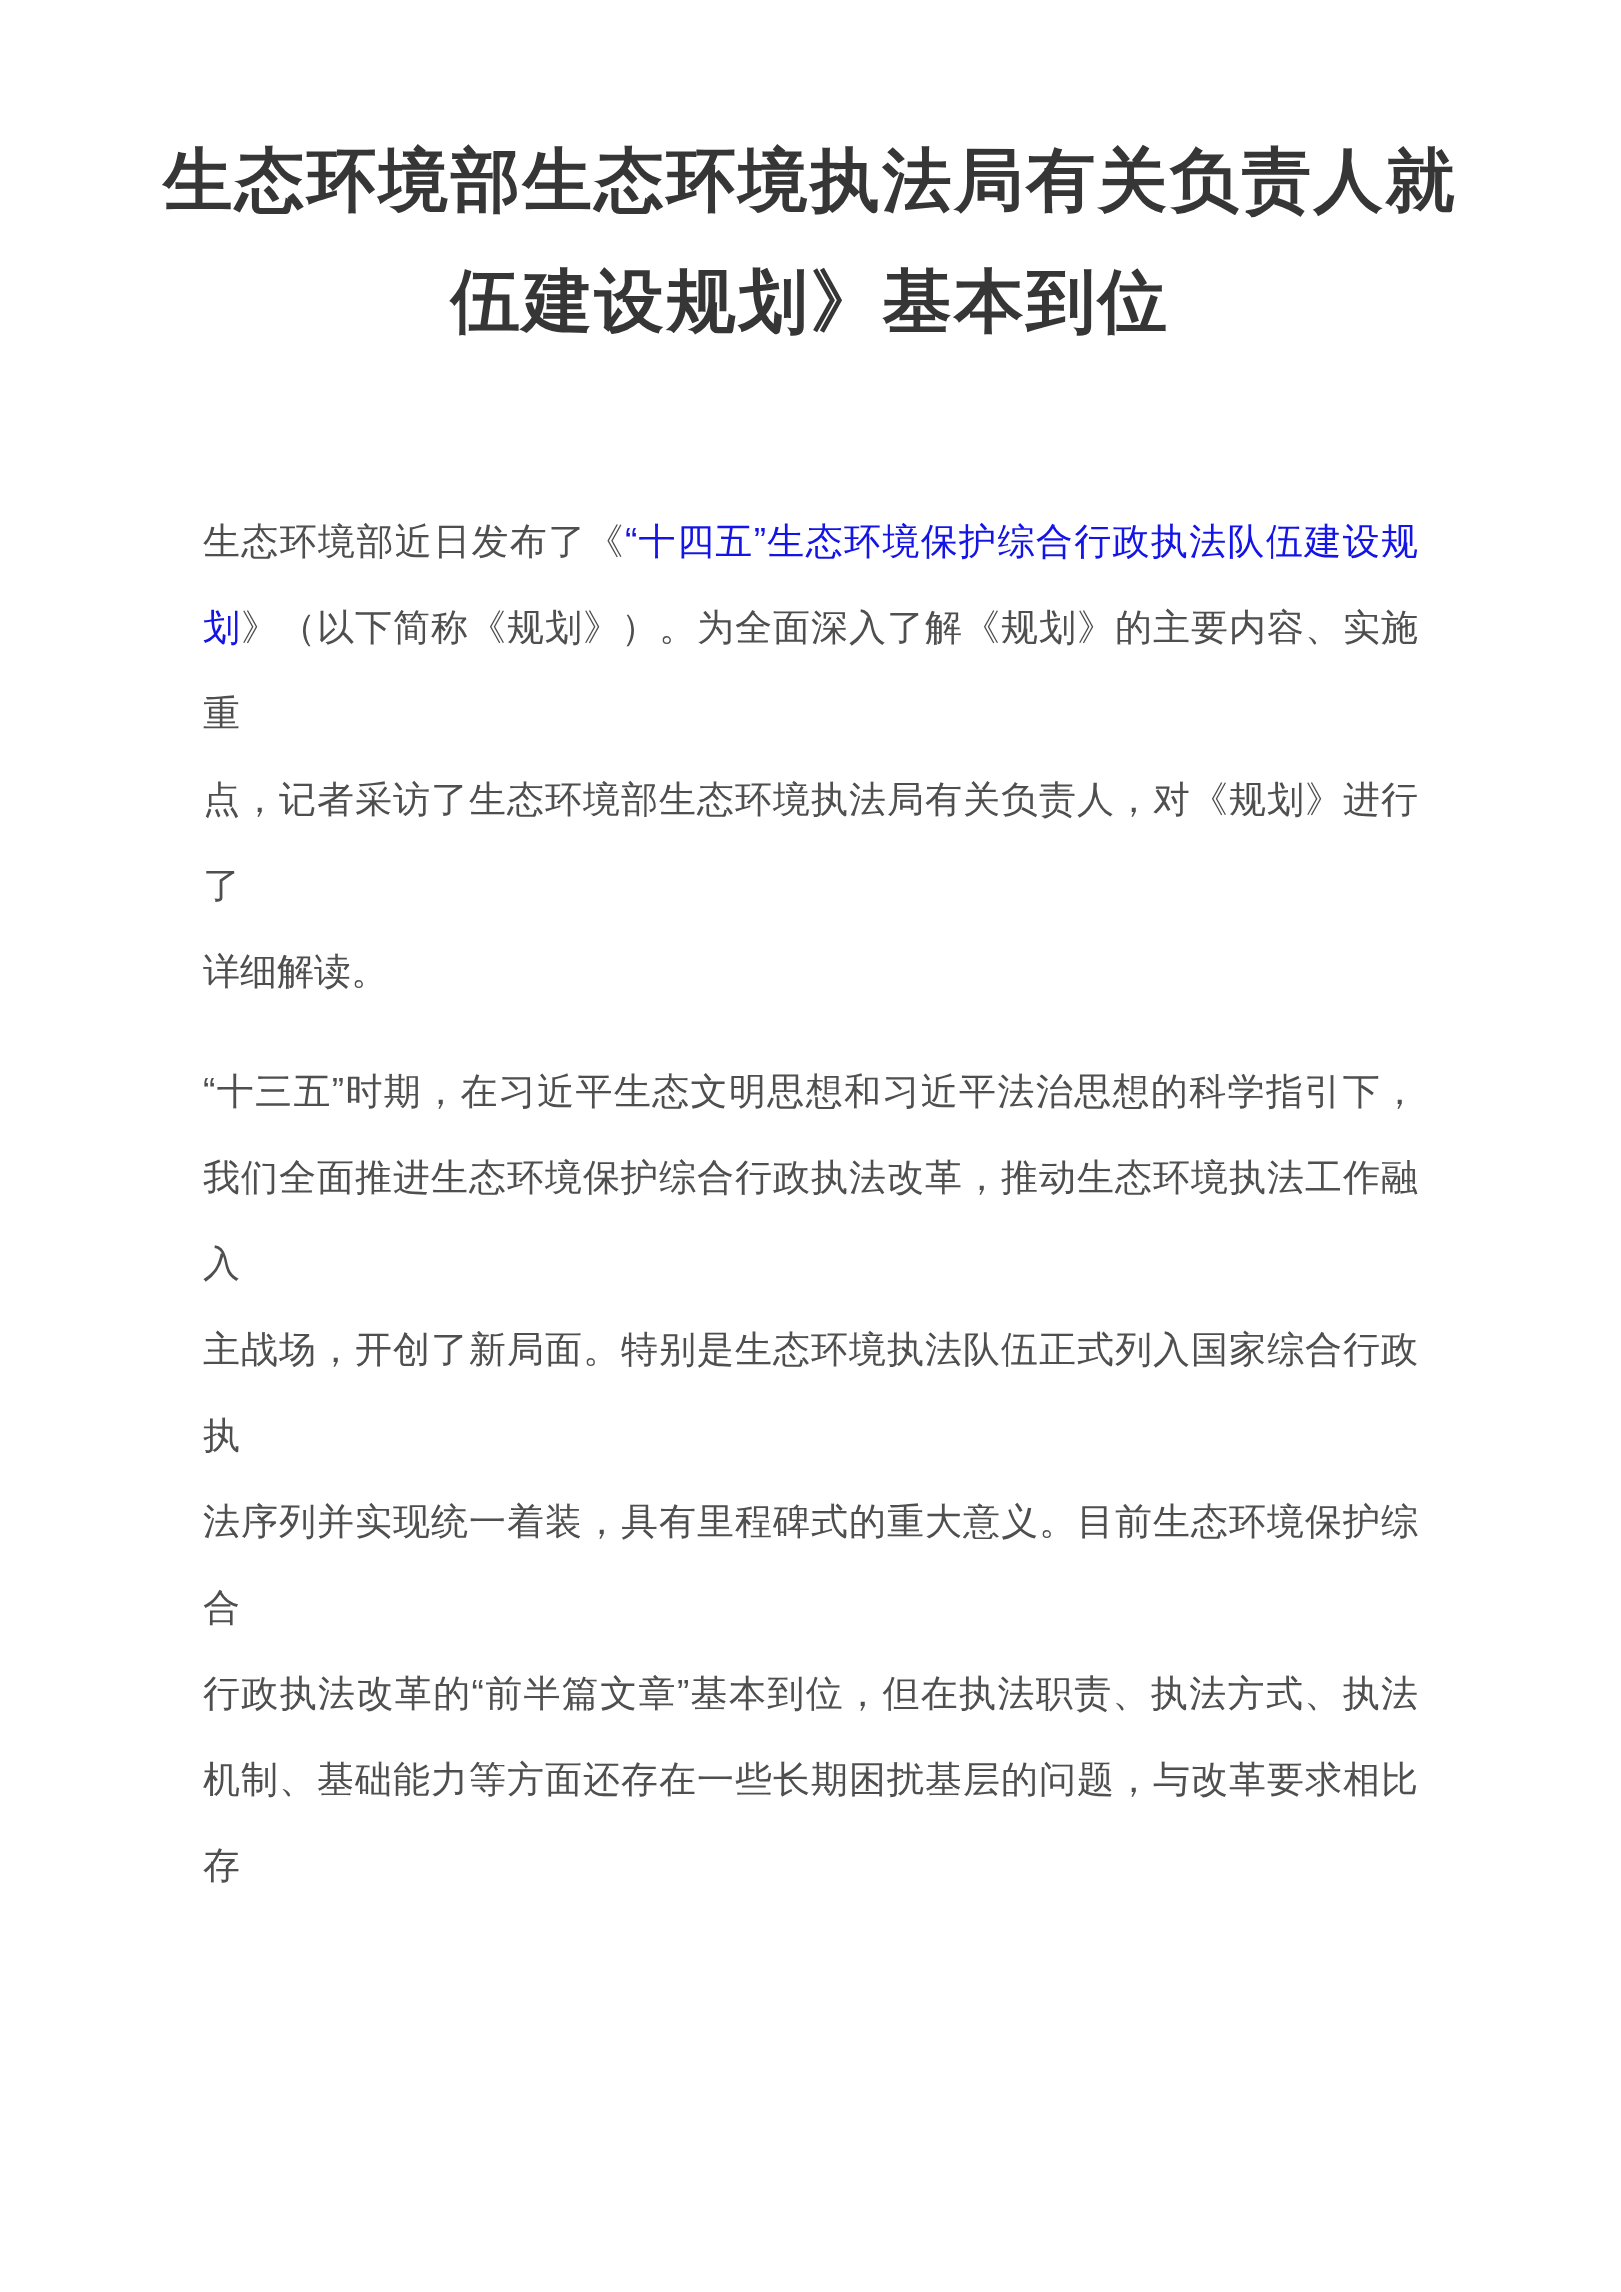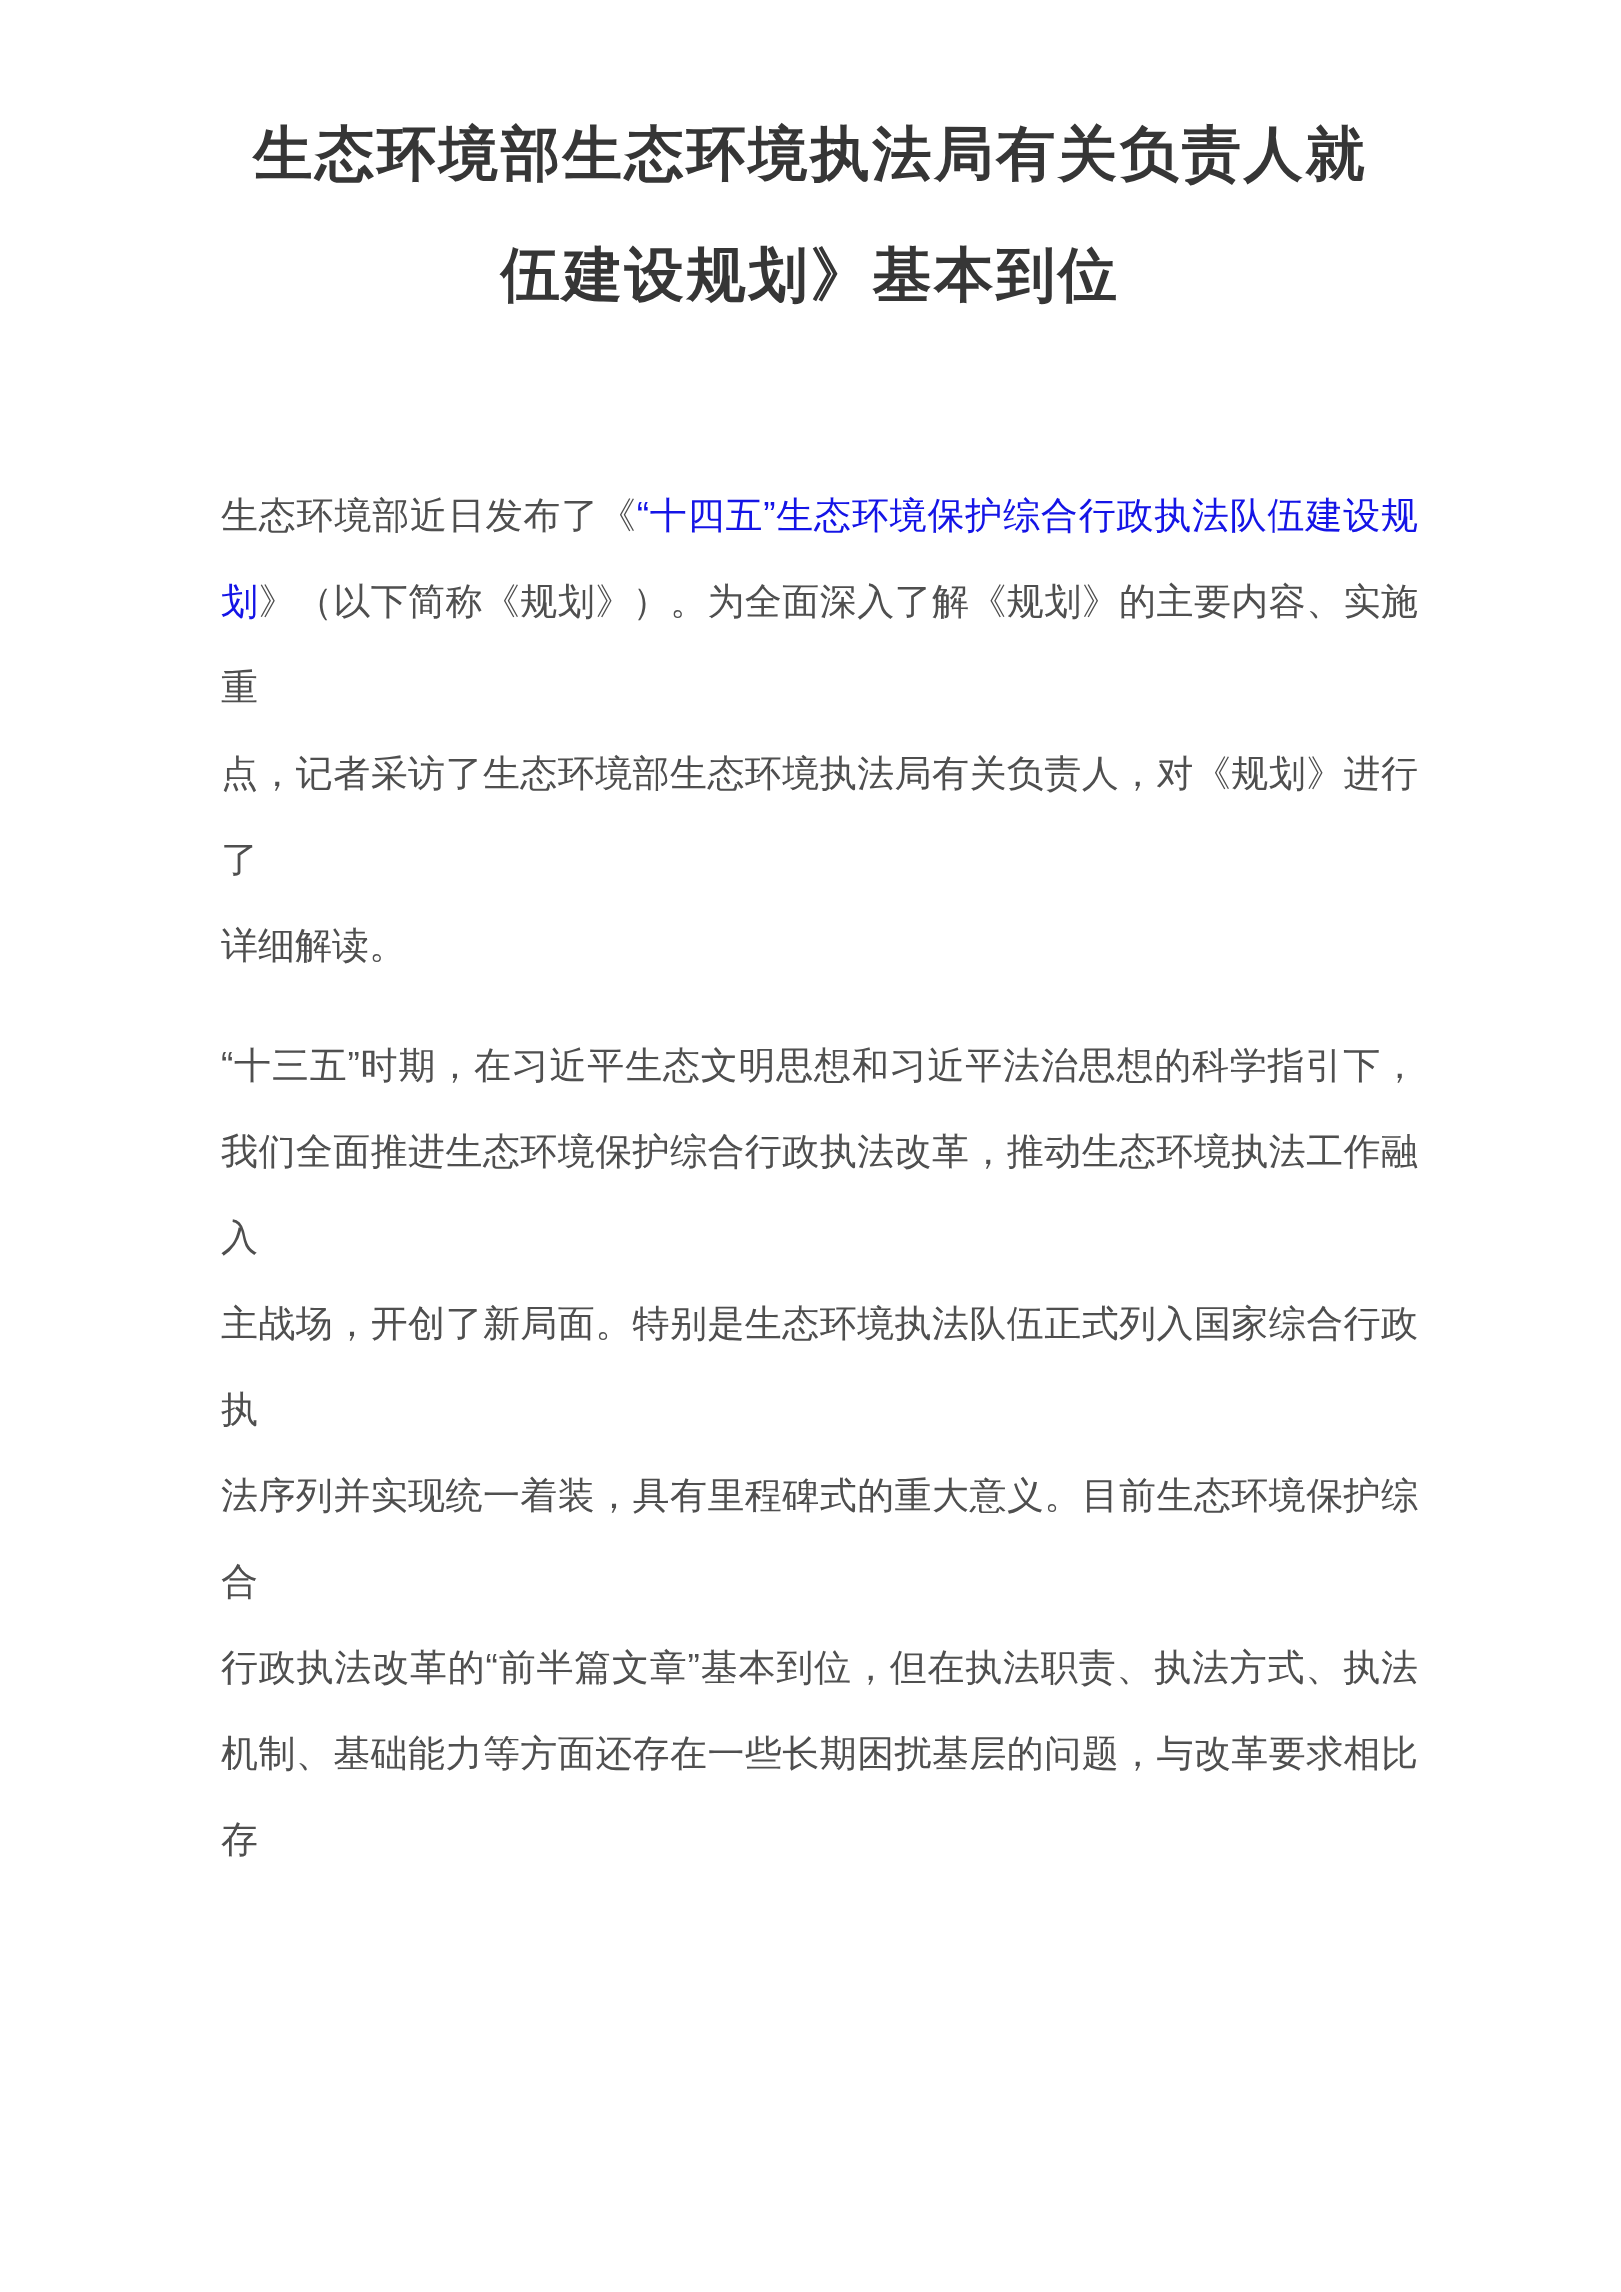--- a/index.html
+++ b/index.html
@@ -6,39 +6,39 @@
   body { background:#e8e8e8; }
   .page {
     position:relative;
     width:1621px; height:2293px;
     margin:0 auto;
     background:var(--page-bg,#ffffff);
     font-family:"Liberation Sans","DejaVu Sans",sans-serif;
     overflow:hidden;
   }
   .doc-title {
-    padding-top:94px;
+    padding-top:120px;
     text-align:center;
     font-weight:bold;
     color:var(--title-color,#363636);
-    font-size:59px;
+    font-size:69px;
     line-height:121px;
     letter-spacing:2.9px;
   }
   .doc-body {
     width:1215px;
     margin:137px auto 0 auto;
     font-size:37px;
     line-height:86px;
     color:var(--text-color,#4f4f4f);
     text-align:left;
   }
   .para { margin:0 0 34px 0; }
   .para:last-child { margin-bottom:0; }
-  .line { white-space:nowrap;margin-left:18px; }
+  .line { white-space:nowrap; }
   .line.just {
     white-space:normal;
     text-align:justify;
     text-align-last:justify;
   }
   .line.first-indent { padding-left:74px; }
   .seg-normal { color:var(--text-color,#4f4f4f); }
   .seg-bold { color:var(--text-color,#4f4f4f); font-weight:bold; }
   .seg-link { color:var(--link-color,#1414e6); cursor:pointer; }
 </style>

